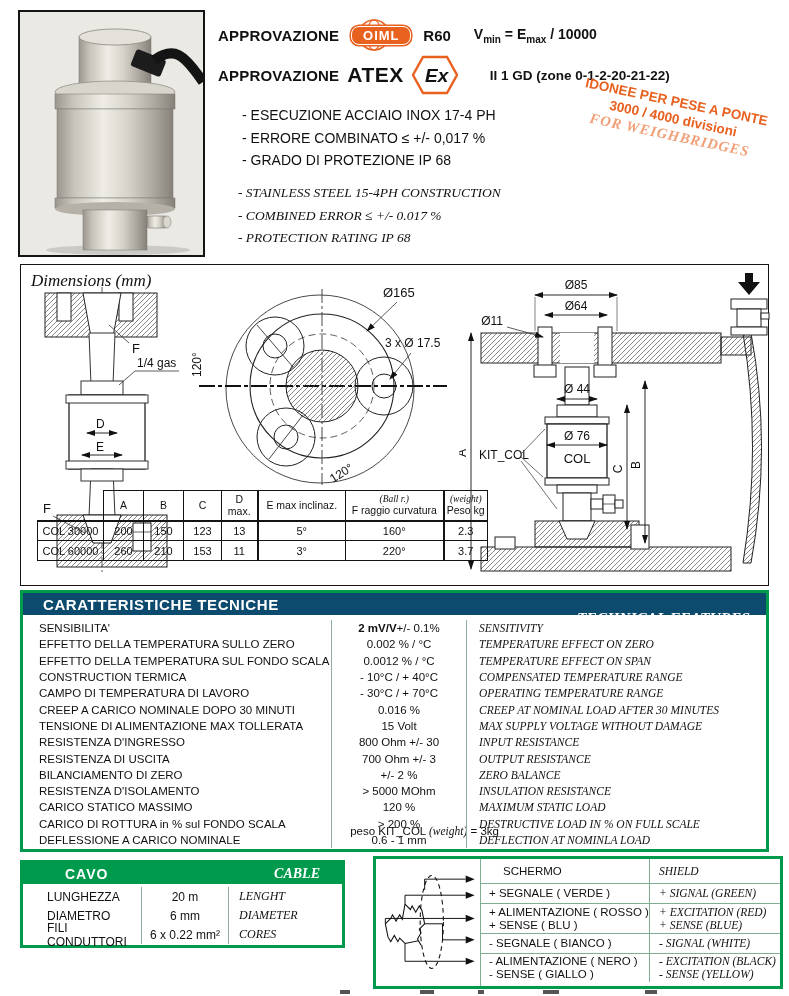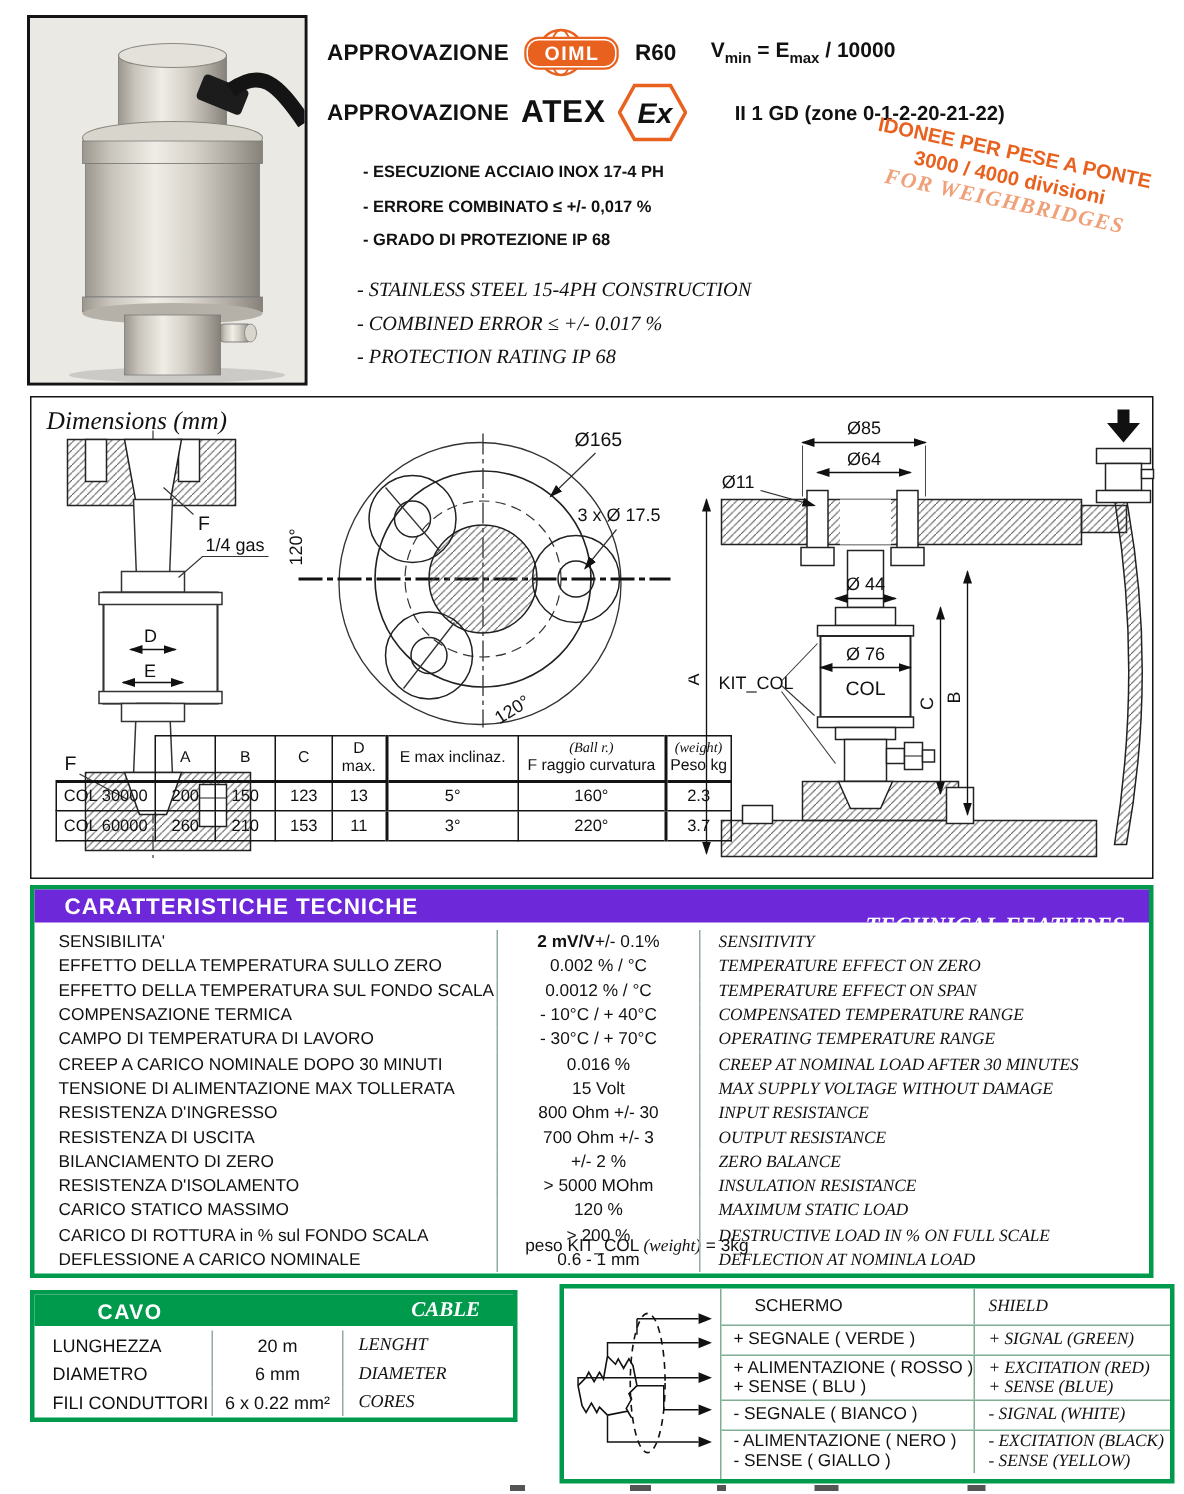--- a/index.html
+++ b/index.html
@@ -17,21 +17,21 @@
   .appr-row2{left:218px;top:54px;height:42px;display:flex;align-items:center;gap:8px;}
   .appr-label{font-weight:bold;font-size:15px;letter-spacing:.2px;}
   .oiml-wrap{position:relative;width:66px;height:36px;}
   .oiml-badge{position:absolute;left:3px;top:9px;width:60px;height:19px;background:#e8611f;
       border:1.5px solid #fff;box-shadow:0 0 0 1.5px #e8611f;border-radius:8px;color:#fff;
       font-weight:bold;font-size:13px;display:flex;align-items:center;justify-content:center;letter-spacing:1px;}
   .r60{font-weight:bold;font-size:15px;}
   .formula{font-weight:bold;font-size:14px;margin-left:14px;}
   .atex{font-weight:bold;font-size:21px;letter-spacing:.5px;}
   .zone{font-weight:bold;font-size:13.5px;padding-left:24px;}
-  .feat-it{left:242px;top:104px;font-weight:bold;font-size:11px;line-height:22.5px;}
+  .feat-it{left:242px;top:104px;font-weight:normal;font-size:14px;line-height:22.5px;}
   .feat-en{left:238px;top:182px;font-size:13.5px;line-height:22.5px;font-family:"Liberation Serif",serif;font-style:italic;}
   .stamp{left:556px;top:94px;width:234px;transform:rotate(12deg);text-align:center;color:#e8611f;}
   .stamp .l1{font-weight:bold;font-size:13.5px;}
   .stamp .l2{font-weight:bold;font-size:13.5px;margin-top:2px;}
   .stamp .l3{font-weight:bold;font-size:14.5px;color:#f0a078;font-family:"Liberation Serif",serif;font-style:italic;letter-spacing:1px;margin-top:1px;}
 
   
   .dimbox{left:20px;top:264px;width:749px;height:322px;border:1px solid #141414;}
   .dimtitle{left:10px;top:6px;font-size:17px;font-family:"Liberation Serif",serif;font-style:italic;}
   svg text{font-family:"Liberation Sans",sans-serif;fill:#111;}
@@ -40,39 +40,39 @@
   table.dimtab th,table.dimtab td{border:1px solid #141414;text-align:center;padding:1px 2px;}
   table.dimtab th{font-weight:normal;font-size:10.5px;height:30px;border-bottom:2px solid #141414;}
   table.dimtab td{height:20px;font-size:11px;}
   table.dimtab .corner{border-top:none;border-left:none;border-bottom:2px solid #141414;}
   table.dimtab .thickl{border-left:2px solid #141414;}
   .note{font-size:9.5px;font-family:"Liberation Serif",serif;font-style:italic;line-height:10px;}
   .dimfoot{left:250px;top:560px;width:228px;text-align:right;font-size:11.5px;}
 
   
   .specbox{left:20px;top:590px;width:749px;height:262px;border:3px solid #009a4d;}
-  .spechead{height:22px;background:#6d28d9;color:#fff;display:flex;justify-content:space-between;align-items:center;padding:0 16px 0 20px;}
+  .spechead{height:22px;background:#0c4a6e;color:#fff;display:flex;justify-content:space-between;align-items:center;padding:0 16px 0 20px;}
   .spechead .hit{font-size:15px;font-weight:bold;letter-spacing:.6px;}
   .spechead .hen{font-size:15.5px;font-weight:bold;font-family:"Liberation Serif",serif;font-style:italic;margin-top:28px;}
   .specrows{padding-top:5px;}
   .srow{display:flex;height:16.3px;align-items:stretch;font-size:11.5px;}
   .s-it{width:308px;padding-left:16px;display:flex;align-items:center;}
   .s-val{width:136px;border-left:1px solid #8fae9c;border-right:1px solid #8fae9c;
          display:flex;align-items:center;justify-content:center;}
   .s-en{flex:1;padding-left:12px;display:flex;align-items:center;
         font-family:"Liberation Serif",serif;font-style:italic;}
 
   
   .cablebox{left:20px;top:860px;width:325px;height:88px;border:3px solid #009a4d;}
   .cablehead{height:21px;background:#009a4d;color:#fff;display:flex;align-items:center;justify-content:space-between;padding:0 22px 0 42px;}
   .cablehead .hit{font-size:14px;font-weight:bold;letter-spacing:1px;}
   .cablehead .hen{font-size:14px;font-weight:bold;font-family:"Liberation Serif",serif;font-style:italic;}
   .cbody{padding-top:3px;}
   .crow{display:flex;height:19px;align-items:stretch;font-size:12px;}
-  .c-it{width:118px;padding-left:12px;display:flex;align-items:center;}
+  .c-it{width:118px;padding-left:24px;display:flex;align-items:center;}
   .c-val{width:88px;border-left:1px solid #8fae9c;border-right:1px solid #8fae9c;display:flex;align-items:center;justify-content:center;}
   .c-en{flex:1;padding-left:10px;display:flex;align-items:center;font-family:"Liberation Serif",serif;font-style:italic;}
 
   
   .wirebox{left:373px;top:856px;width:410px;height:133px;border:3px solid #009a4d;display:flex;}
   .bridge{width:104px;padding:2px 0 0 4px;}
   .wiretable{flex:1;border-left:1px solid #7fae93;display:flex;flex-direction:column;}
   .wrow{display:flex;border-top:1px solid #7fae93;align-items:stretch;}
   .wrow:first-child{border-top:none;}
   .w-it{width:168px;padding-left:8px;font-size:11.5px;display:flex;flex-direction:column;justify-content:center;line-height:13px;}
@@ -374,21 +374,21 @@
         <div class="s-it">EFFETTO DELLA TEMPERATURA SULLO ZERO</div>
         <div class="s-val">0.002 % / °C</div>
         <div class="s-en">TEMPERATURE EFFECT ON ZERO</div>
       </div>
       <div class="srow">
         <div class="s-it">EFFETTO DELLA TEMPERATURA SUL FONDO SCALA</div>
         <div class="s-val">0.0012 % / °C</div>
         <div class="s-en">TEMPERATURE EFFECT ON SPAN</div>
       </div>
       <div class="srow">
-        <div class="s-it">COMPENSAZIONE TERMICA</div>
+        <div class="s-it">CONSTRUCTION TERMICA</div>
         <div class="s-val">- 10°C / + 40°C</div>
         <div class="s-en">COMPENSATED TEMPERATURE RANGE</div>
       </div>
       <div class="srow">
         <div class="s-it">CAMPO DI TEMPERATURA DI LAVORO</div>
         <div class="s-val">- 30°C / + 70°C</div>
         <div class="s-en">OPERATING TEMPERATURE RANGE</div>
       </div>
       <div class="srow">
         <div class="s-it">CREEP A CARICO NOMINALE DOPO 30 MINUTI</div>

